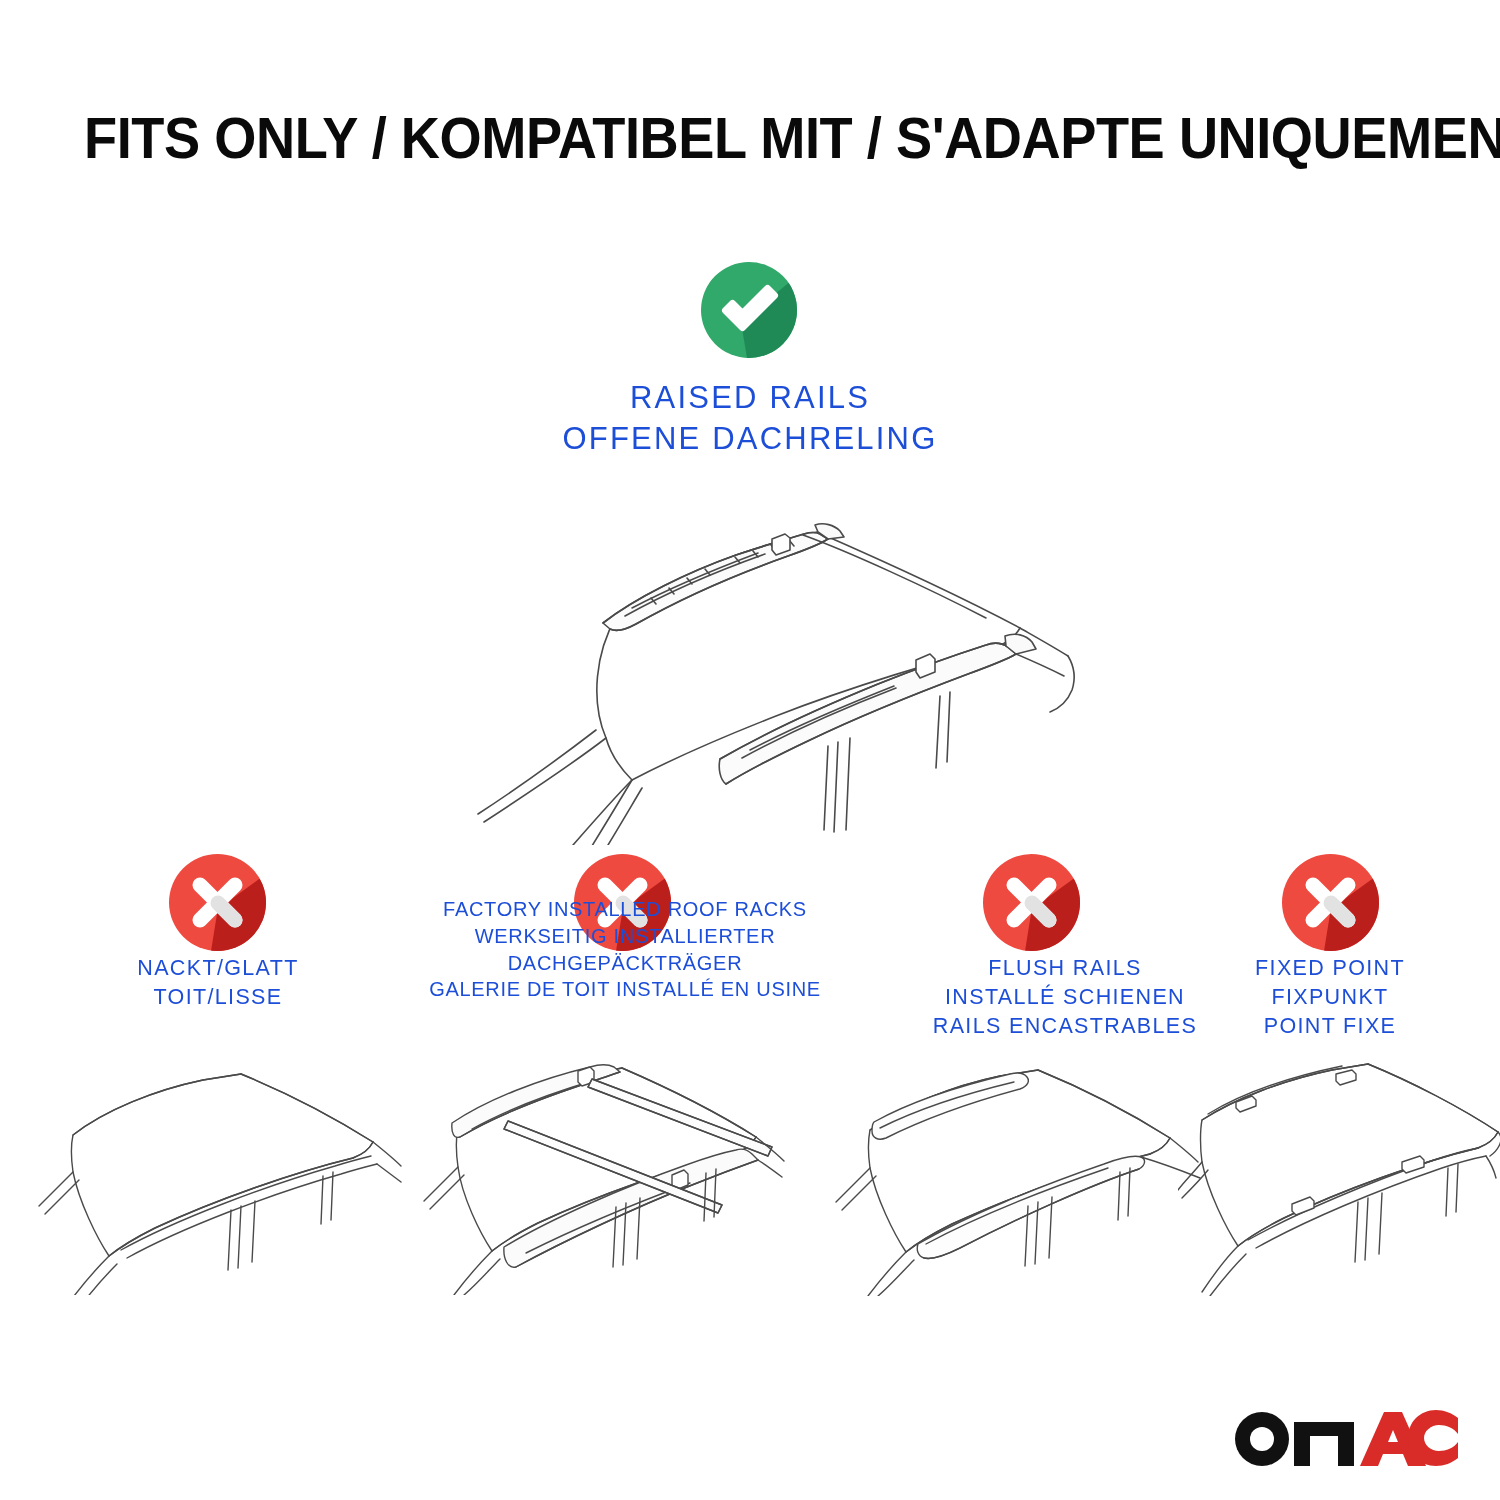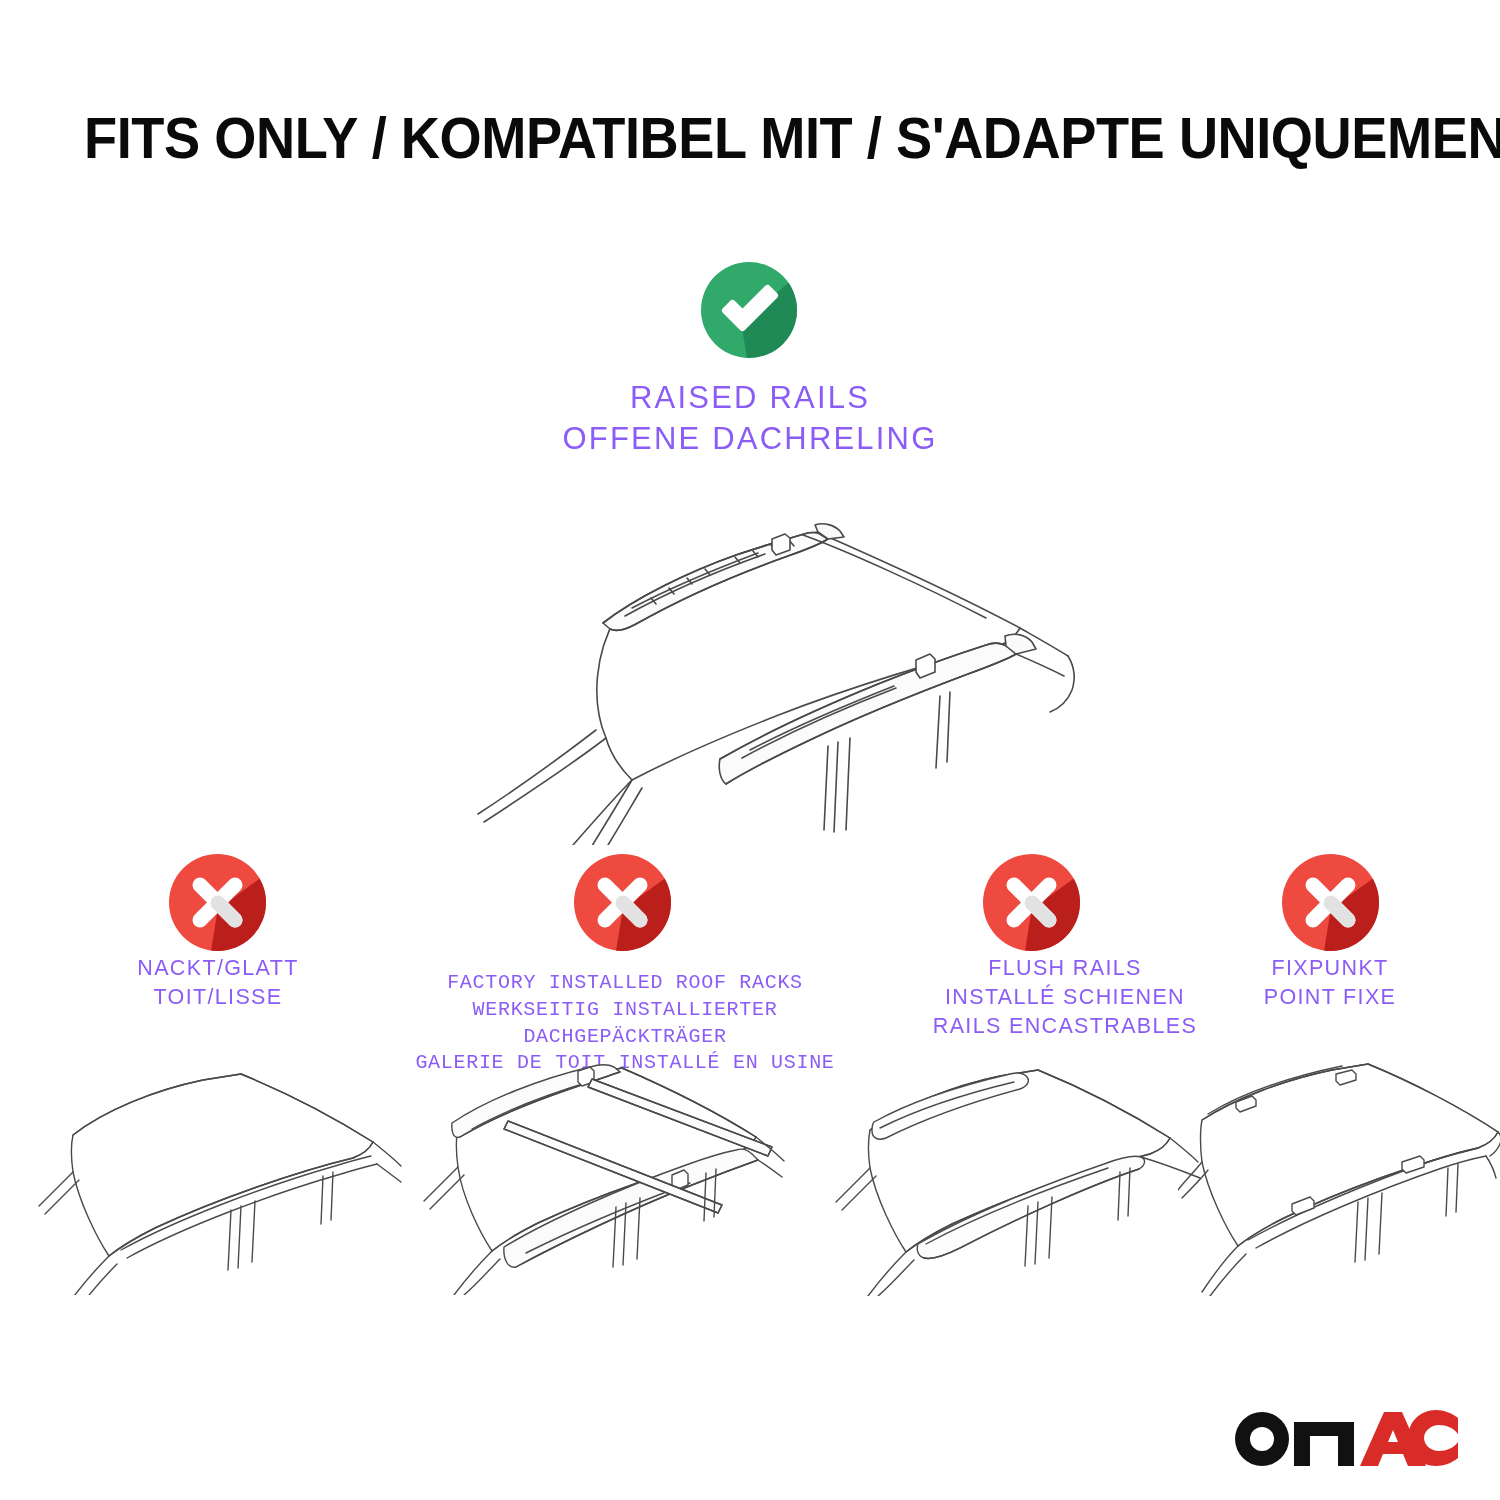--- a/index.html
+++ b/index.html
@@ -35,21 +35,21 @@
     position: absolute;
     border-radius: 50%;
     overflow: hidden;
   }
   .icon-circle svg { position: absolute; inset: 0; }
 
   
   .caption {
     position: absolute;
     text-align: center;
-    color: #8b5cf6;
+    color: #1d4ed8;
     font-weight: 400;
     line-height: 1.30;
     letter-spacing: 1.6px;
   }
   .caption.main {
     font-size: 31px;
     letter-spacing: 2.2px;
     line-height: 1.32;
   }
   .caption.sub {
@@ -194,21 +194,21 @@
   <div class="icon-circle" style="left:574px; top:854px; width:97px; height:97px; background:#ef4a40;">
     <svg viewBox="0 0 97 97" width="97" height="97" aria-hidden="true">
       <path d="M48 60 L64 44 L97 20 L97 97 L42 97 Z" fill="#ba1f1c"></path>
       <g stroke="#ffffff" stroke-width="15" stroke-linecap="round">
         <line x1="31" y1="31" x2="66" y2="66"></line>
         <line x1="66" y1="31" x2="31" y2="66"></line>
       </g>
       <line x1="49" y1="49" x2="66" y2="66" stroke="#e2e2e2" stroke-width="15" stroke-linecap="round"></line>
     </svg>
   </div>
-  <div class="caption sub small" style="left:400px; top:970px; width:450px;font-family:Liberation Mono, monospace;">
+  <div class="caption sub small" style="left:400px; top:896px; width:450px;">
     <div>FACTORY INSTALLED ROOF RACKS</div>
     <div>WERKSEITIG INSTALLIERTER</div>
     <div>DACHGEPÄCKTRÄGER</div>
     <div>GALERIE DE TOIT INSTALLÉ EN USINE</div>
   </div>
   <div class="illus" style="left:400px; top:1055px; width:390px; height:240px;">
     <svg viewBox="0 0 390 240" fill="none" stroke="#4a4a4a" stroke-width="1.4" stroke-linecap="round" stroke-linejoin="round">
       <path d="M58 72 C90 48 140 30 186 20 L222 13 C266 32 318 58 356 82
                C352 90 344 95 336 98 C278 112 198 140 138 168 C118 178 102 188 92 196
                C80 178 62 142 58 112 C56 98 56 82 58 72 Z" fill="#ffffff"></path>
@@ -299,20 +299,21 @@
     <svg viewBox="0 0 97 97" width="97" height="97" aria-hidden="true">
       <path d="M48 60 L64 44 L97 20 L97 97 L42 97 Z" fill="#ba1f1c"></path>
       <g stroke="#ffffff" stroke-width="15" stroke-linecap="round">
         <line x1="31" y1="31" x2="66" y2="66"></line>
         <line x1="66" y1="31" x2="31" y2="66"></line>
       </g>
       <line x1="49" y1="49" x2="66" y2="66" stroke="#e2e2e2" stroke-width="15" stroke-linecap="round"></line>
     </svg>
   </div>
   <div class="caption sub" style="left:1170px; top:954px; width:320px;">
+    <div>FIXED POINT</div>
     <div>FIXPUNKT</div>
     <div>POINT FIXE</div>
   </div>
   <div class="illus" style="left:1178px; top:1058px; width:322px; height:238px;">
     <svg viewBox="0 0 322 238" fill="none" stroke="#4a4a4a" stroke-width="1.4" stroke-linecap="round" stroke-linejoin="round">
       <path d="M24 62 C58 40 106 22 154 12 L190 6 C234 24 284 50 320 74
                C316 82 308 87 300 90 C242 104 164 132 106 160 C86 170 70 180 60 188
                C48 170 30 134 24 104 C22 90 22 72 24 62 Z" fill="#ffffff"></path>
       <path d="M190 6 C234 24 284 50 320 74"></path>
       <path d="M24 62 C58 40 106 22 154 12 L190 6"></path>

